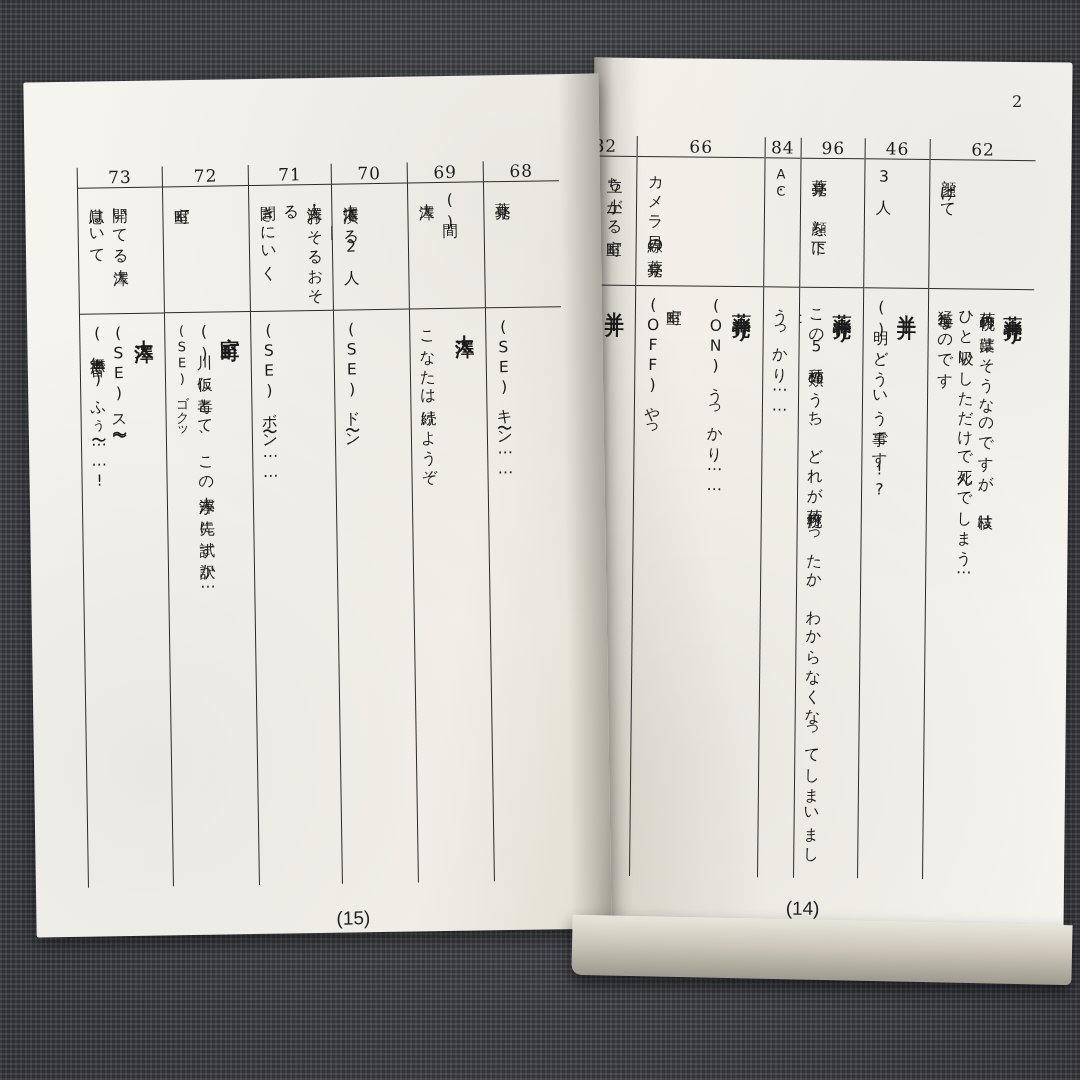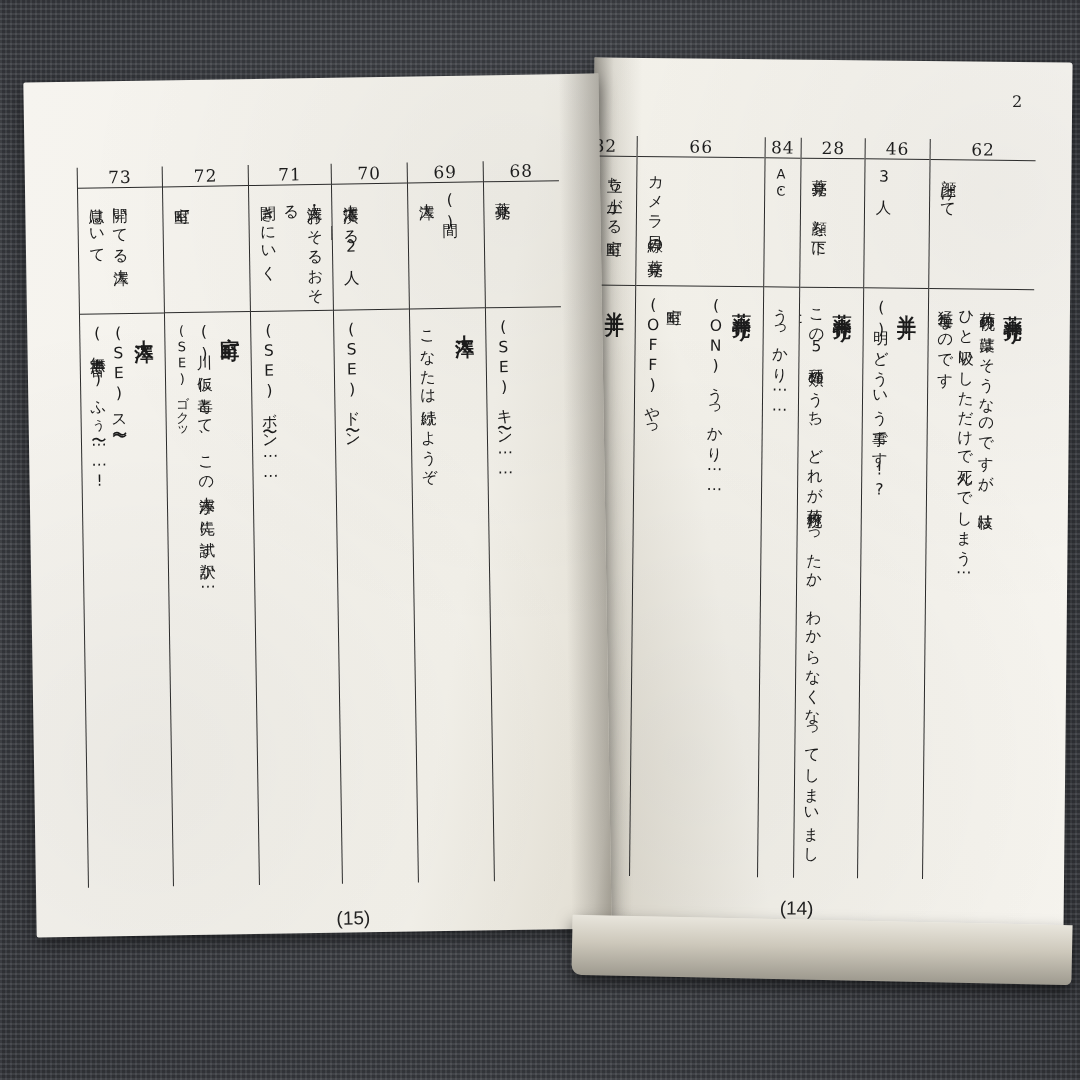--- a/index.html
+++ b/index.html
@@ -181,21 +181,21 @@
   .speaker-box { flex: 0 0 auto; }
   .line-box { flex: 1 1 auto; }
 
   .page-num {
     position: absolute;
     font-family: Liberation Sans, sans-serif;
     font-size: 19px;
     color: #222;
   }
   .page-num.lf { left: 300px; top: 830px; }
-  .page-num.rt { left: 194px; top: 838px; }
+  .page-num.rt { left: 200px; top: 838px; }
 
   .top-mark {
     position: absolute;
     font-family: "DejaVu Serif", serif;
     font-size: 16px;
     color: #222;
   }
   .ol-mark {
     writing-mode: horizontal-tb;
     font-size: 12px;
@@ -251,21 +251,21 @@
                     <div class="vtext name">半井</div>
                   </div>
                 <div class="line-box">
                     <div class="vtext tight">(明)どういう事です!?</div>
                   </div>
               </div>
             </div>
           </div>
 
           <div class="col">
-            <div class="cue-no">28</div>
+            <div class="cue-no">96</div>
             <div class="action">
               <div class="vtext">薬売り、顔を下に</div>
               <div class="vtext small">手を上げる</div>
             </div>
             <div class="dialogue">
               <div class="dlg-wrap">
                 <div class="speaker-box">
                     <div class="vtext name">薬売り</div>
                   </div>
                 <div class="line-box">

